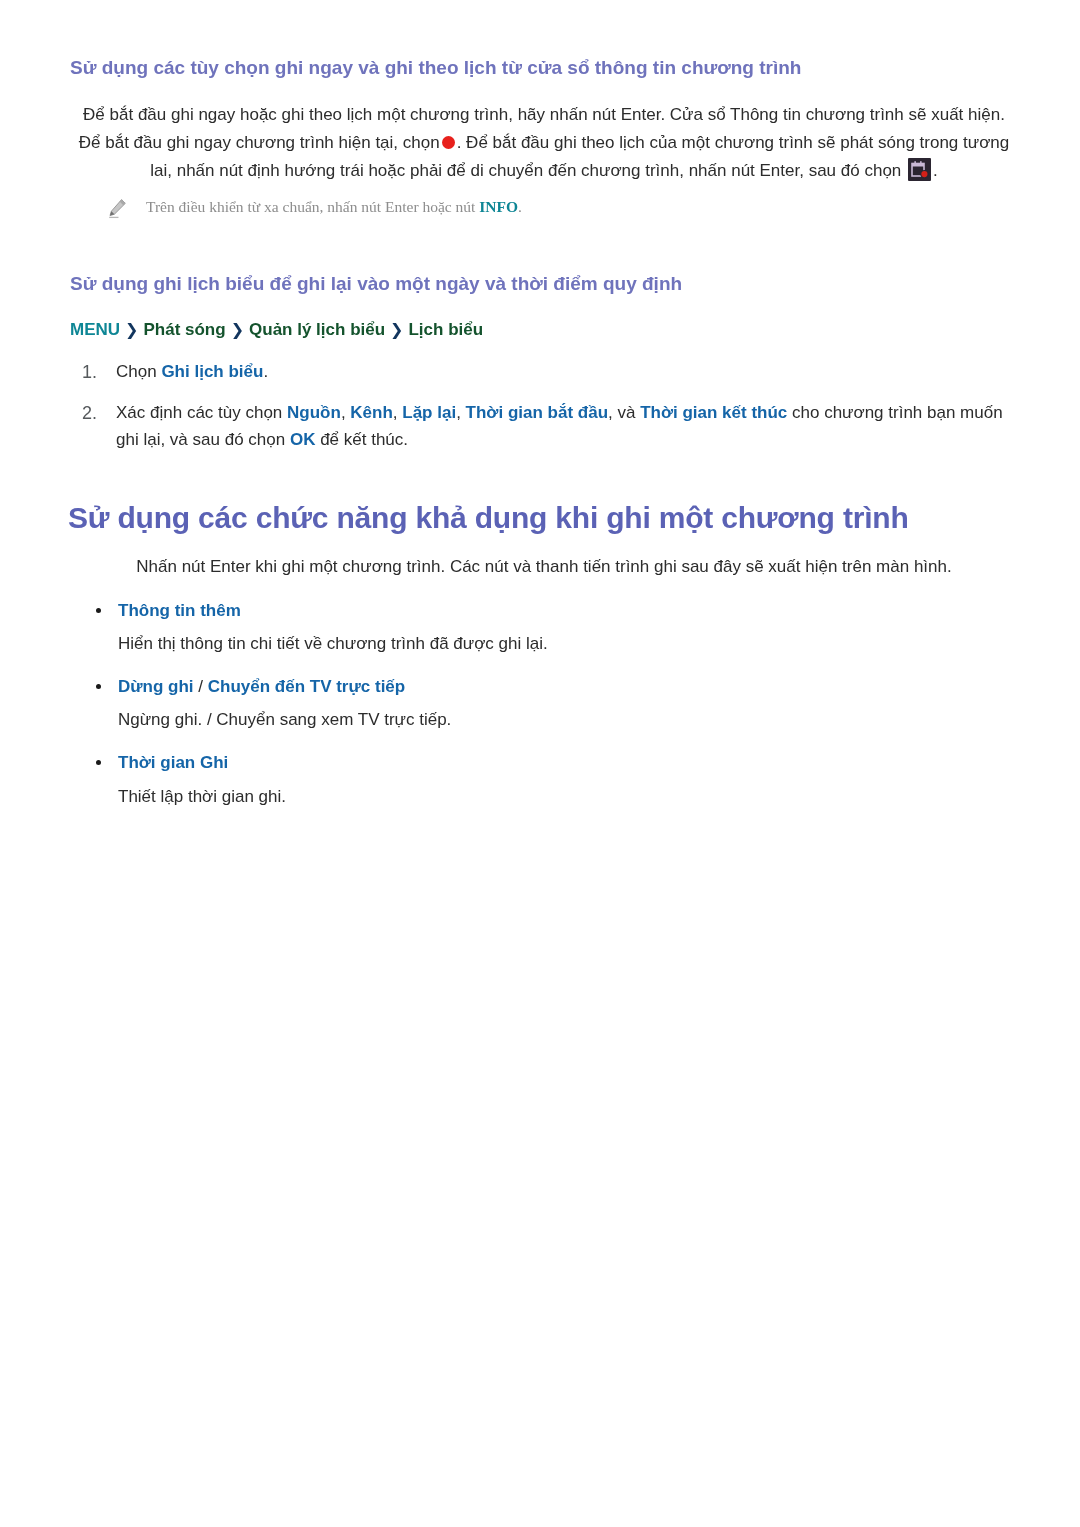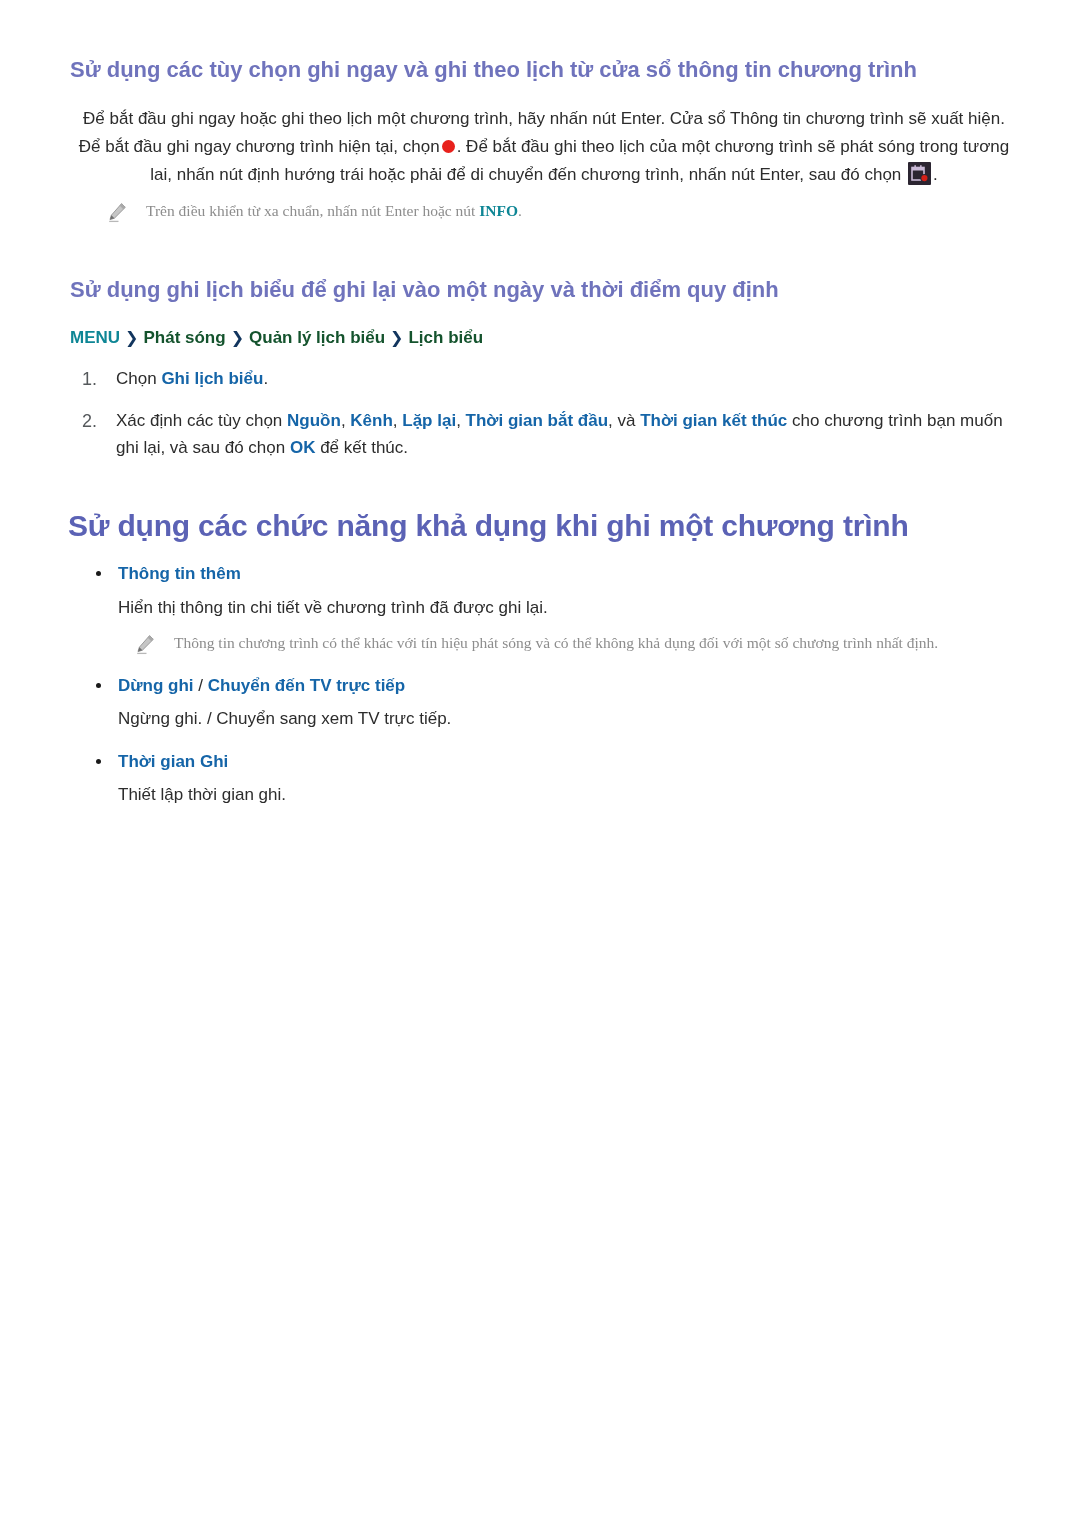--- a/index.html
+++ b/index.html
@@ -27,21 +27,21 @@
   
   .h1 {
     font-size: 30px;
     font-weight: bold;
     color: #5b62b5;
     letter-spacing: -0.2px;
     line-height: 1.25;
     margin: 16px 0 16px 6px;
   }
   .h2 {
-    font-size: 22px;
+    font-size: 19px;
     font-weight: bold;
     color: #6f73bc;
     line-height: 1.3;
     margin: 0 0 20px 8px;
   }
 
   
   .para {
     font-size: 17px;
     line-height: 1.65;
@@ -204,39 +204,29 @@
     <li>
       <span class="num">1.</span><span>Chọn </span><span class="kw-blue">Ghi lịch biểu</span><span>.</span>
     </li>
     <li>
       <span class="num">2.</span><span>Xác định các tùy chọn </span><span class="kw-blue">Nguồn</span><span>, </span><span class="kw-blue">Kênh</span><span>, </span><span class="kw-blue">Lặp lại</span><span>, </span><span class="kw-blue">Thời gian bắt đầu</span><span>, và </span><span class="kw-blue">Thời gian kết thúc</span><span> cho chương trình bạn muốn ghi lại, và sau đó chọn </span><span class="kw-blue">OK</span><span> để kết thúc.</span>
     </li>
   </ol>
 
   <h1 class="h1" style="margin-top:46px;">Sử dụng các chức năng khả dụng khi ghi một chương trình</h1>
 
+  <p class="para">Nhấn nút Enter khi ghi một chương trình. Các nút và thanh tiến trình ghi sau đây sẽ xuất hiện trên màn hình.</p>
 
   <ul class="blist">
 
     <li>
       <div class="bullet-head">
         <span class="dot"></span><span>Thông tin thêm</span>
       </div>
       <div class="bullet-desc">Hiển thị thông tin chi tiết về chương trình đã được ghi lại.</div>
-      <div class="note indented">
-        <span class="pencil-icon">
-          <svg width="22" height="22" viewBox="0 0 22 22" xmlns="http://www.w3.org/2000/svg">
-            <path d="M15.6 2.6 L19.3 6.3 L8.4 17.2 L4.0 18.6 L5.4 14.2 Z" fill="#c6c6c6" stroke="#9c9c9c" stroke-width="1"></path>
-            <path d="M15.6 2.6 L19.3 6.3 L17.3 8.3 L13.6 4.6 Z" fill="#a9a9a9"></path>
-            <path d="M5.4 14.2 L8.4 17.2 L4.0 18.6 Z" fill="#707070"></path>
-            <line x1="3.2" y1="20.4" x2="12.5" y2="20.4" stroke="#b8b8b8" stroke-width="1.3"></line>
-          </svg>
-        </span>
-        <span class="note-text">Thông tin chương trình có thể khác với tín hiệu phát sóng và có thể không khả dụng đối với một số chương trình nhất định.</span>
-      </div>
     </li>
 
     <li>
       <div class="bullet-head">
         <span class="dot"></span><span>Dừng ghi</span><span class="sep-slash"> / </span><span>Chuyển đến TV trực tiếp</span>
       </div>
       <div class="bullet-desc">Ngừng ghi. / Chuyển sang xem TV trực tiếp.</div>
     </li>
 
     <li>

